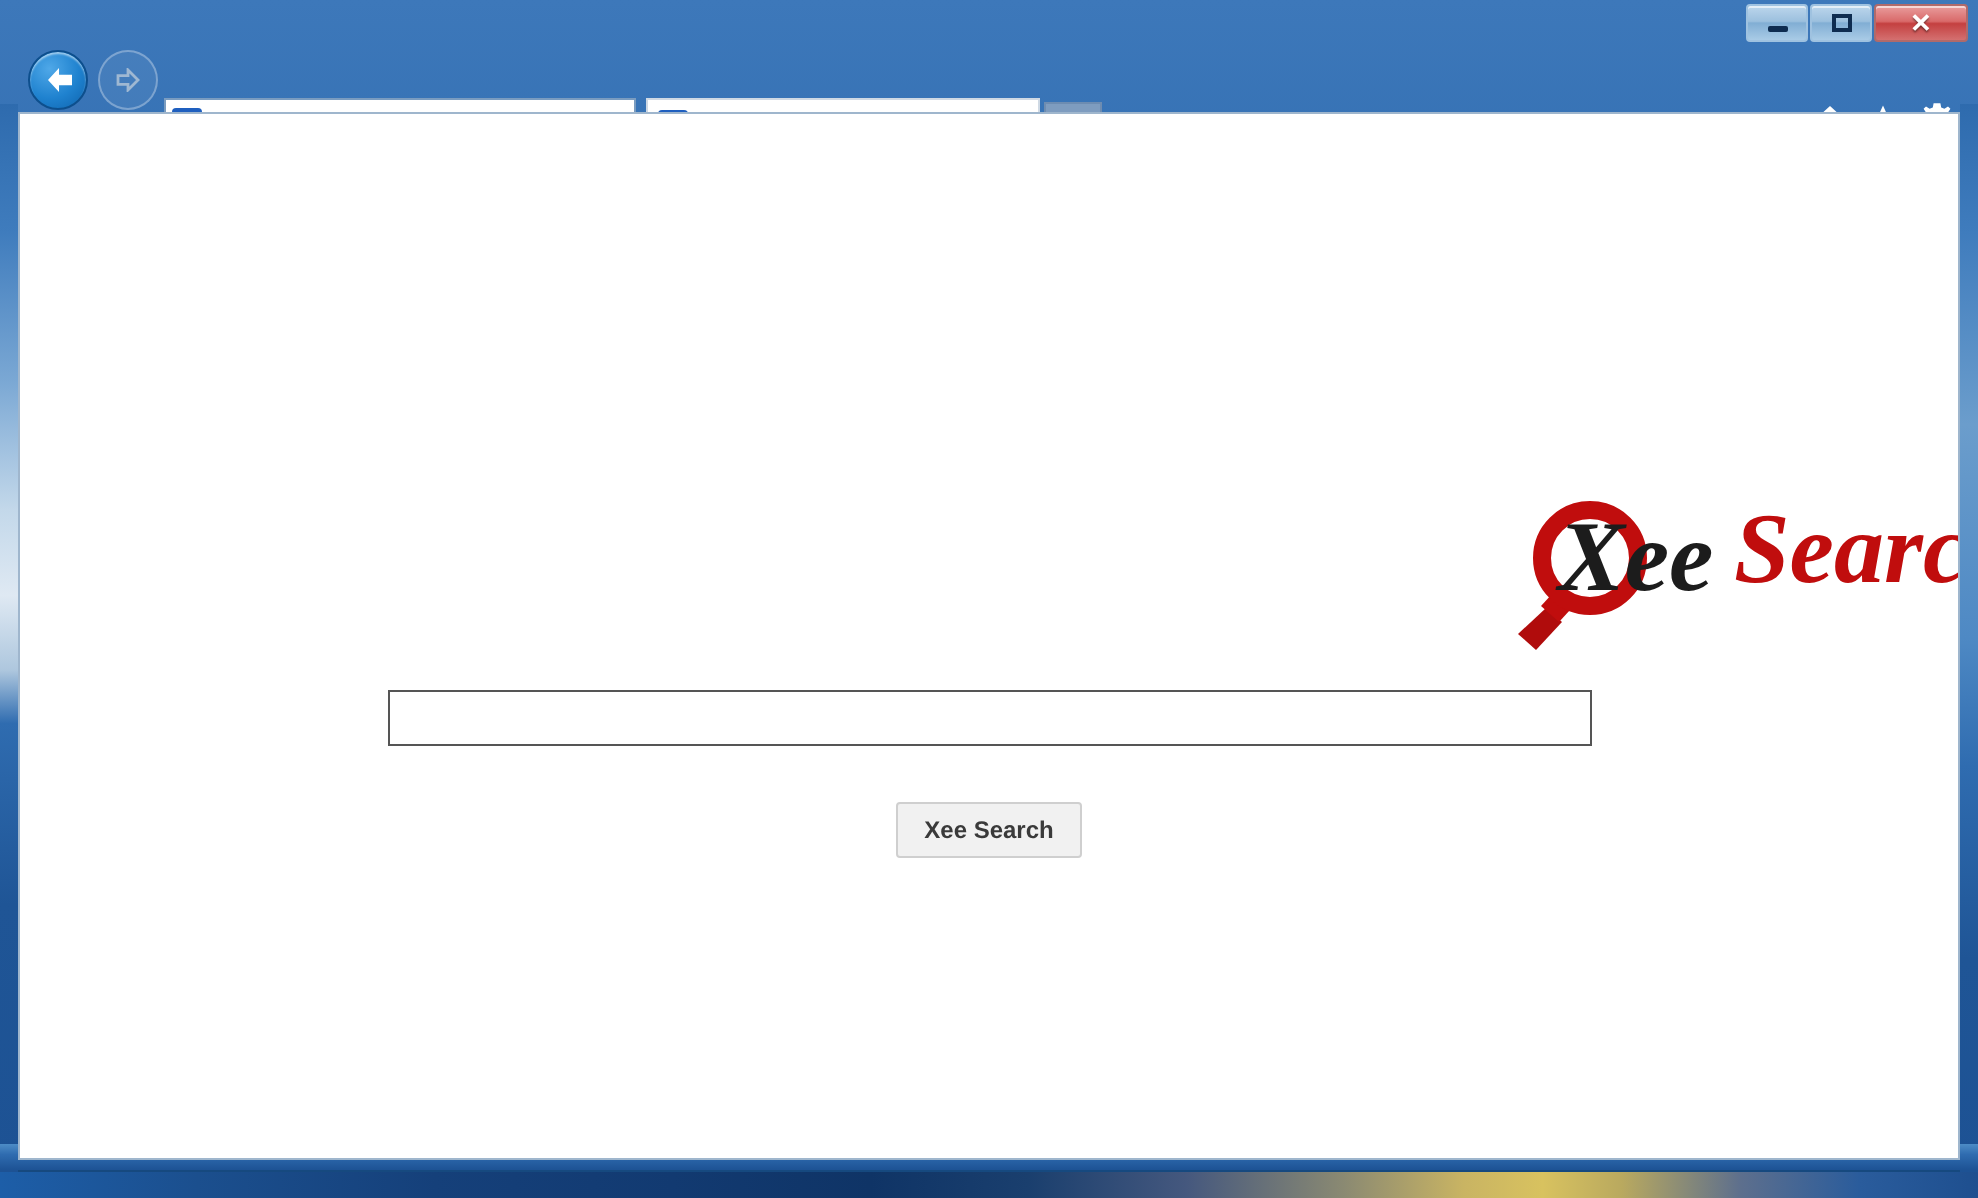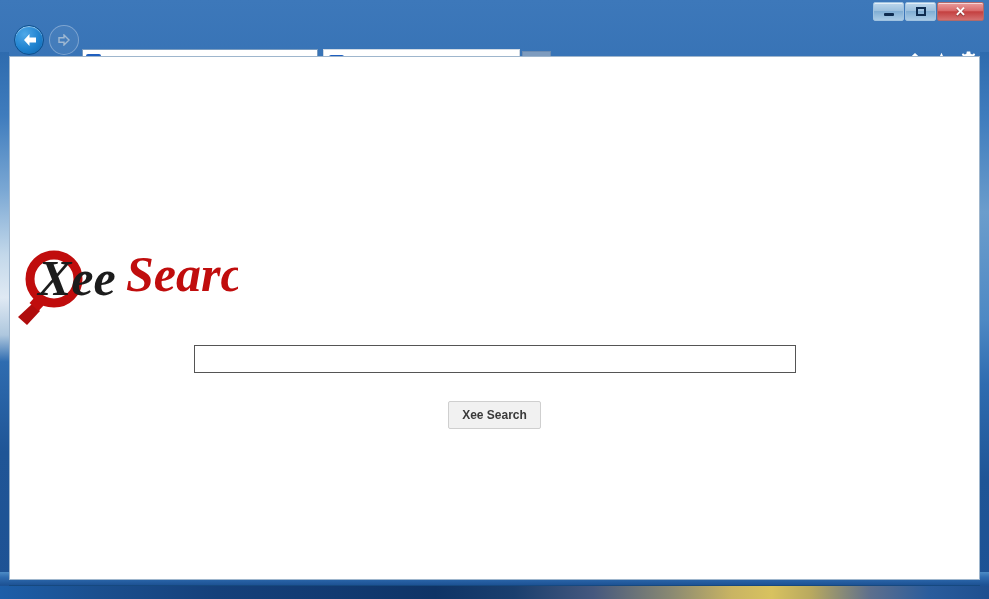--- a/index.html
+++ b/index.html
@@ -264,21 +264,21 @@
     border: 1px solid #9fb6cd;
     box-sizing: border-box;
     overflow: hidden;
   }
 
   #logo-wrap {
     position: absolute;
     left: 0; top: 180px;
     width: 100%;
     display: flex;
-    justify-content: flex-start;
+    justify-content: flex-end;
   }
   #site-logo { display: block; }
 
   #search-form {
     position: absolute;
     left: 0; top: 288px;
     width: 100%;
     display: flex;
     flex-direction: column;
     align-items: center;

